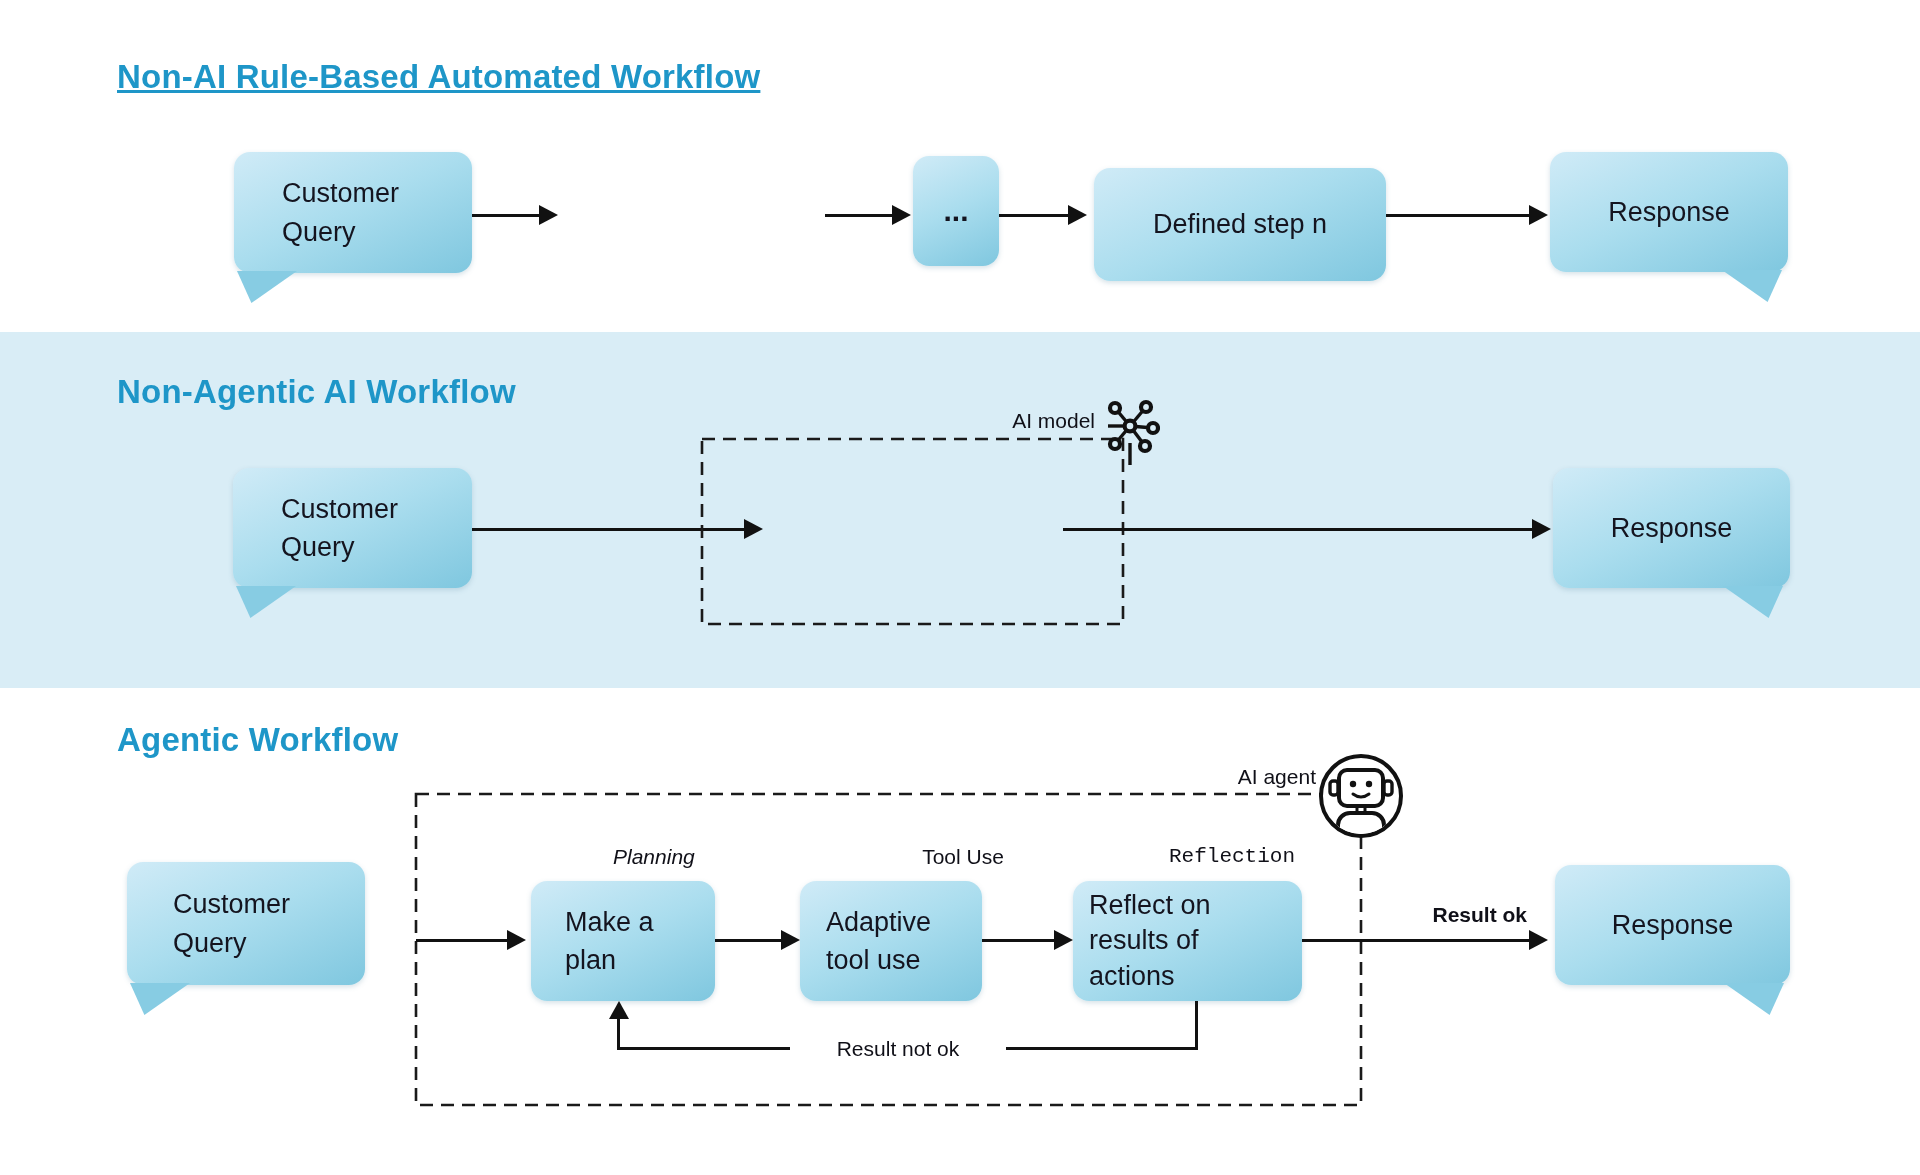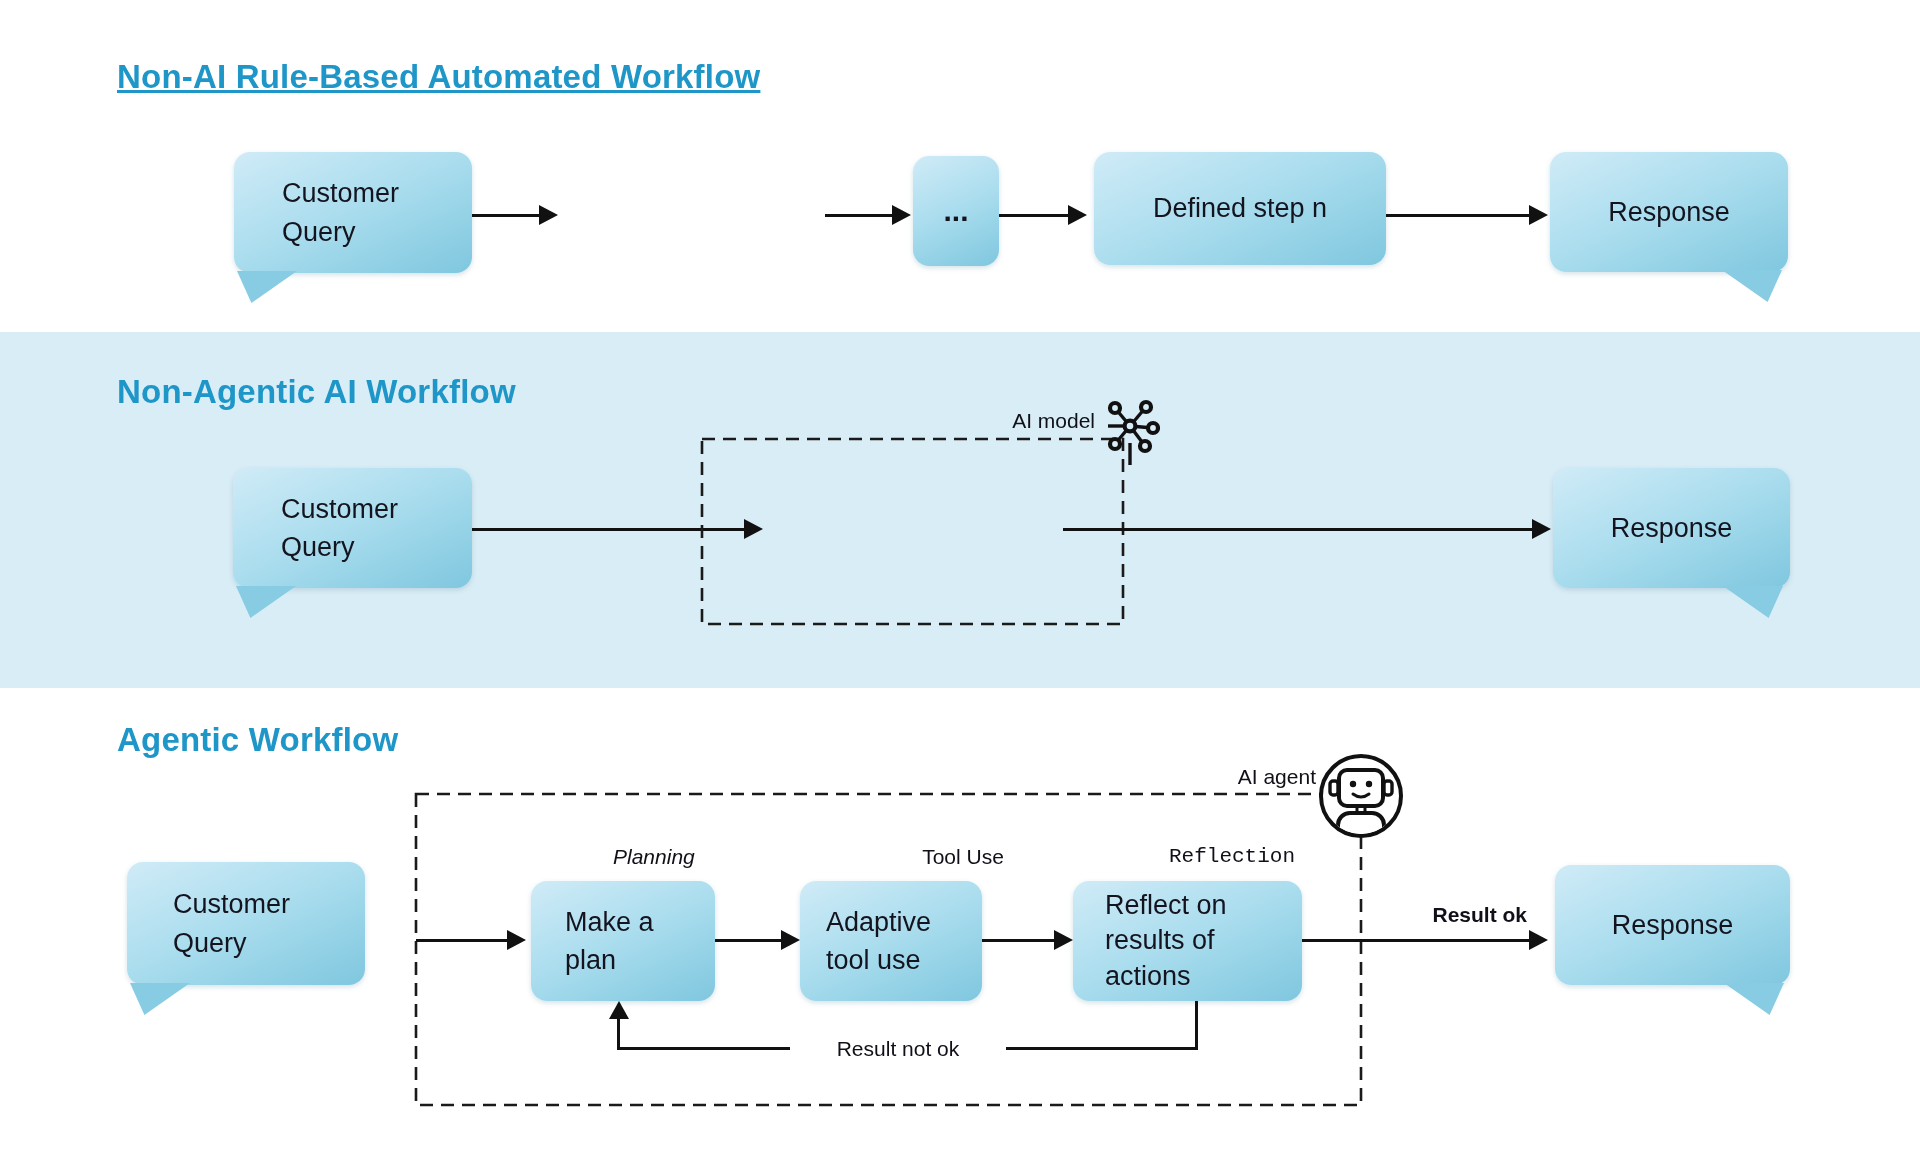--- a/index.html
+++ b/index.html
@@ -53,21 +53,21 @@
 
 
   <div class="ar" style="left:825px;top:213.5px;width:67px;"></div>
 
   <div class="node center" style="left:913px;top:156px;width:86px;height:110px;font-weight:700;font-size:30px;">
     <span class="node-text">...</span>
   </div>
 
   <div class="ar" style="left:999px;top:213.5px;width:69px;"></div>
 
-  <div class="node center" style="left:1094px;top:152px;width:292px;height:113px;">
+  <div class="node center" style="left:1094px;top:168px;width:292px;height:113px;">
     <span class="node-text">Defined step n</span>
   </div>
 
   <div class="ar" style="left:1386px;top:213.5px;width:143px;"></div>
 
   <div class="node center" style="left:1550px;top:152px;width:238px;height:120px;">
     <span class="node-text">Response</span>
   </div>
   <div class="tail right" style="left:1722px;top:270px;"></div>
 
@@ -155,21 +155,21 @@
 
   <div class="node" style="left:531px;top:881px;width:184px;height:120px;">
     <span class="node-text" style="padding-left:34px;">Make a
 plan</span>
   </div>
   <div class="node" style="left:800px;top:881px;width:182px;height:120px;">
     <span class="node-text" style="padding-left:26px;">Adaptive
 tool use</span>
   </div>
   <div class="node" style="left:1073px;top:881px;width:229px;height:120px;line-height:1.3;">
-    <span class="node-text" style="padding-left:32px;">Reflect on
+    <span class="node-text" style="padding-left:16px;">Reflect on
 results of
 actions</span>
   </div>
 
   <div class="ar" style="left:416px;top:938.5px;width:91px;"></div>
   <div class="ar" style="left:715px;top:938.5px;width:66px;"></div>
   <div class="ar" style="left:982px;top:938.5px;width:72px;"></div>
   <div class="ar" style="left:1302px;top:938.5px;width:227px;"></div>
 
   <div class="small-label" style="left:1327px;top:903px;width:200px;text-align:right;font-weight:bold;">Result ok</div>

